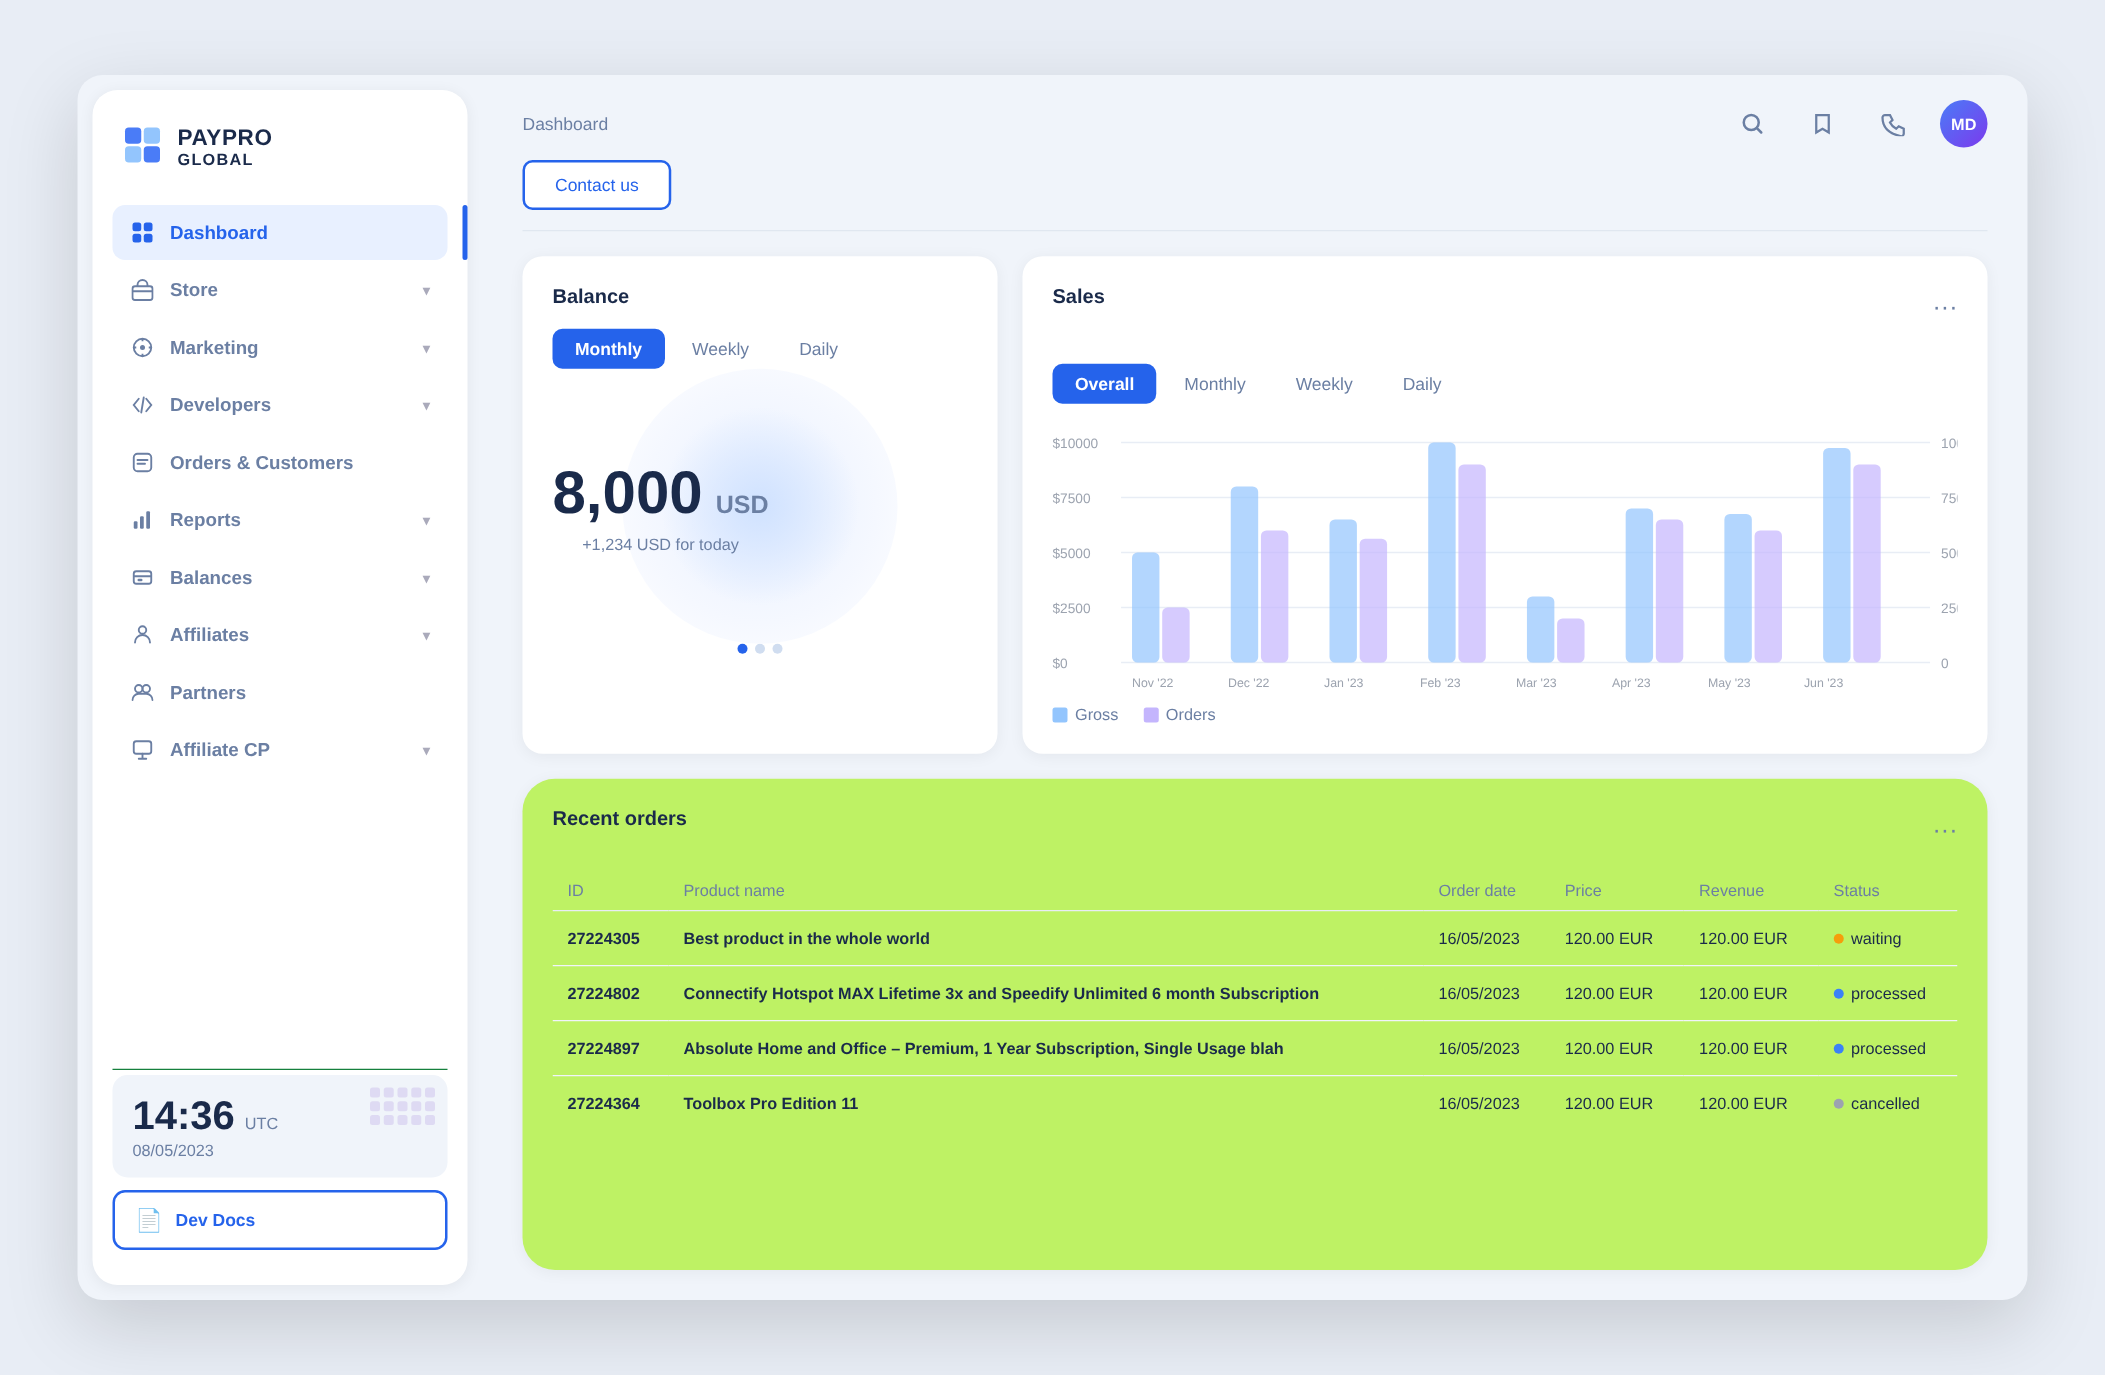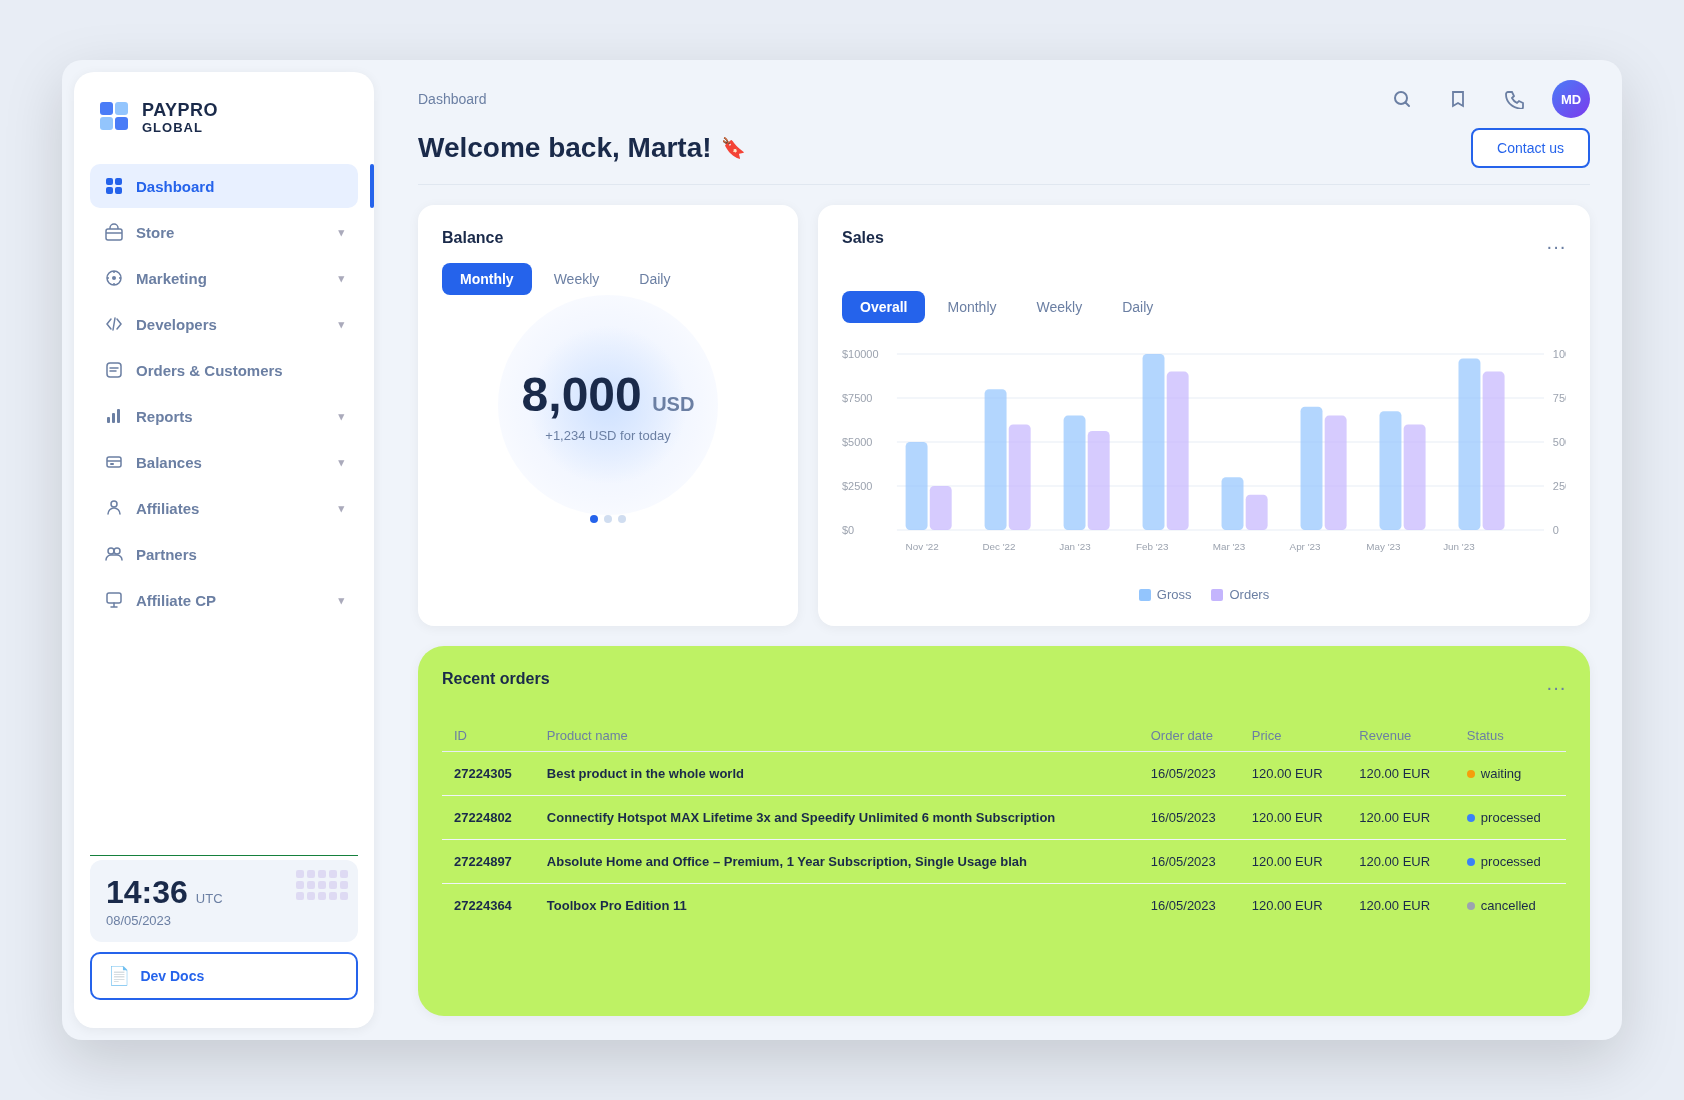--- a/index.html
+++ b/index.html
@@ -287,21 +287,21 @@
       color: #6b7fa3;
     }
     .tab-btn.active {
       background: #2563eb;
       color: #fff;
       font-weight: 600;
     }
     .balance-display {
       display: flex;
       flex-direction: column;
-      align-items: center;
+      align-items: flex-start;
       justify-content: center;
       min-height: 180px;
       position: relative;
     }
     .balance-bg-circle-1 {
       position: absolute;
       width: 220px;
       height: 220px;
       border-radius: 50%;
       background: radial-gradient(circle, #e8f0ff 0%, #f5f8ff 60%, transparent 100%);
@@ -372,22 +372,21 @@
       cursor: pointer;
     }
     .chart-container {
       position: relative;
       height: 220px;
     }
     .chart-svg { width: 100%; height: 100%; }
     .chart-legend {
       display: flex;
       gap: 20px;
-      margin-top: 24px;
-      justify-content: center;
+      margin-top: 1px;
     }
     .legend-item {
       display: flex;
       align-items: center;
       gap: 6px;
       font-size: 13px;
       color: #6b7fa3;
     }
     .legend-dot {
       width: 12px;
@@ -643,24 +642,20 @@
         </div>
         <div class="avatar-circle">
           <span>MD</span>
         </div>
       </div>
     </div>
 
     <div class="page-content">
 
       <div class="welcome-header">
-        <h1 class="welcome-title">
-          <span>Welcome back, Marta!</span>
-          <span class="bookmark-icon">🔖</span>
-        </h1>
         <button class="contact-btn">Contact us</button>
       </div>
 
       <div class="cards-row">
 
         <div class="balance-card">
           <div class="card-title">Balance</div>
           <div class="tab-row">
             <button class="tab-btn active">Monthly</button>
             <button class="tab-btn">Weekly</button>

